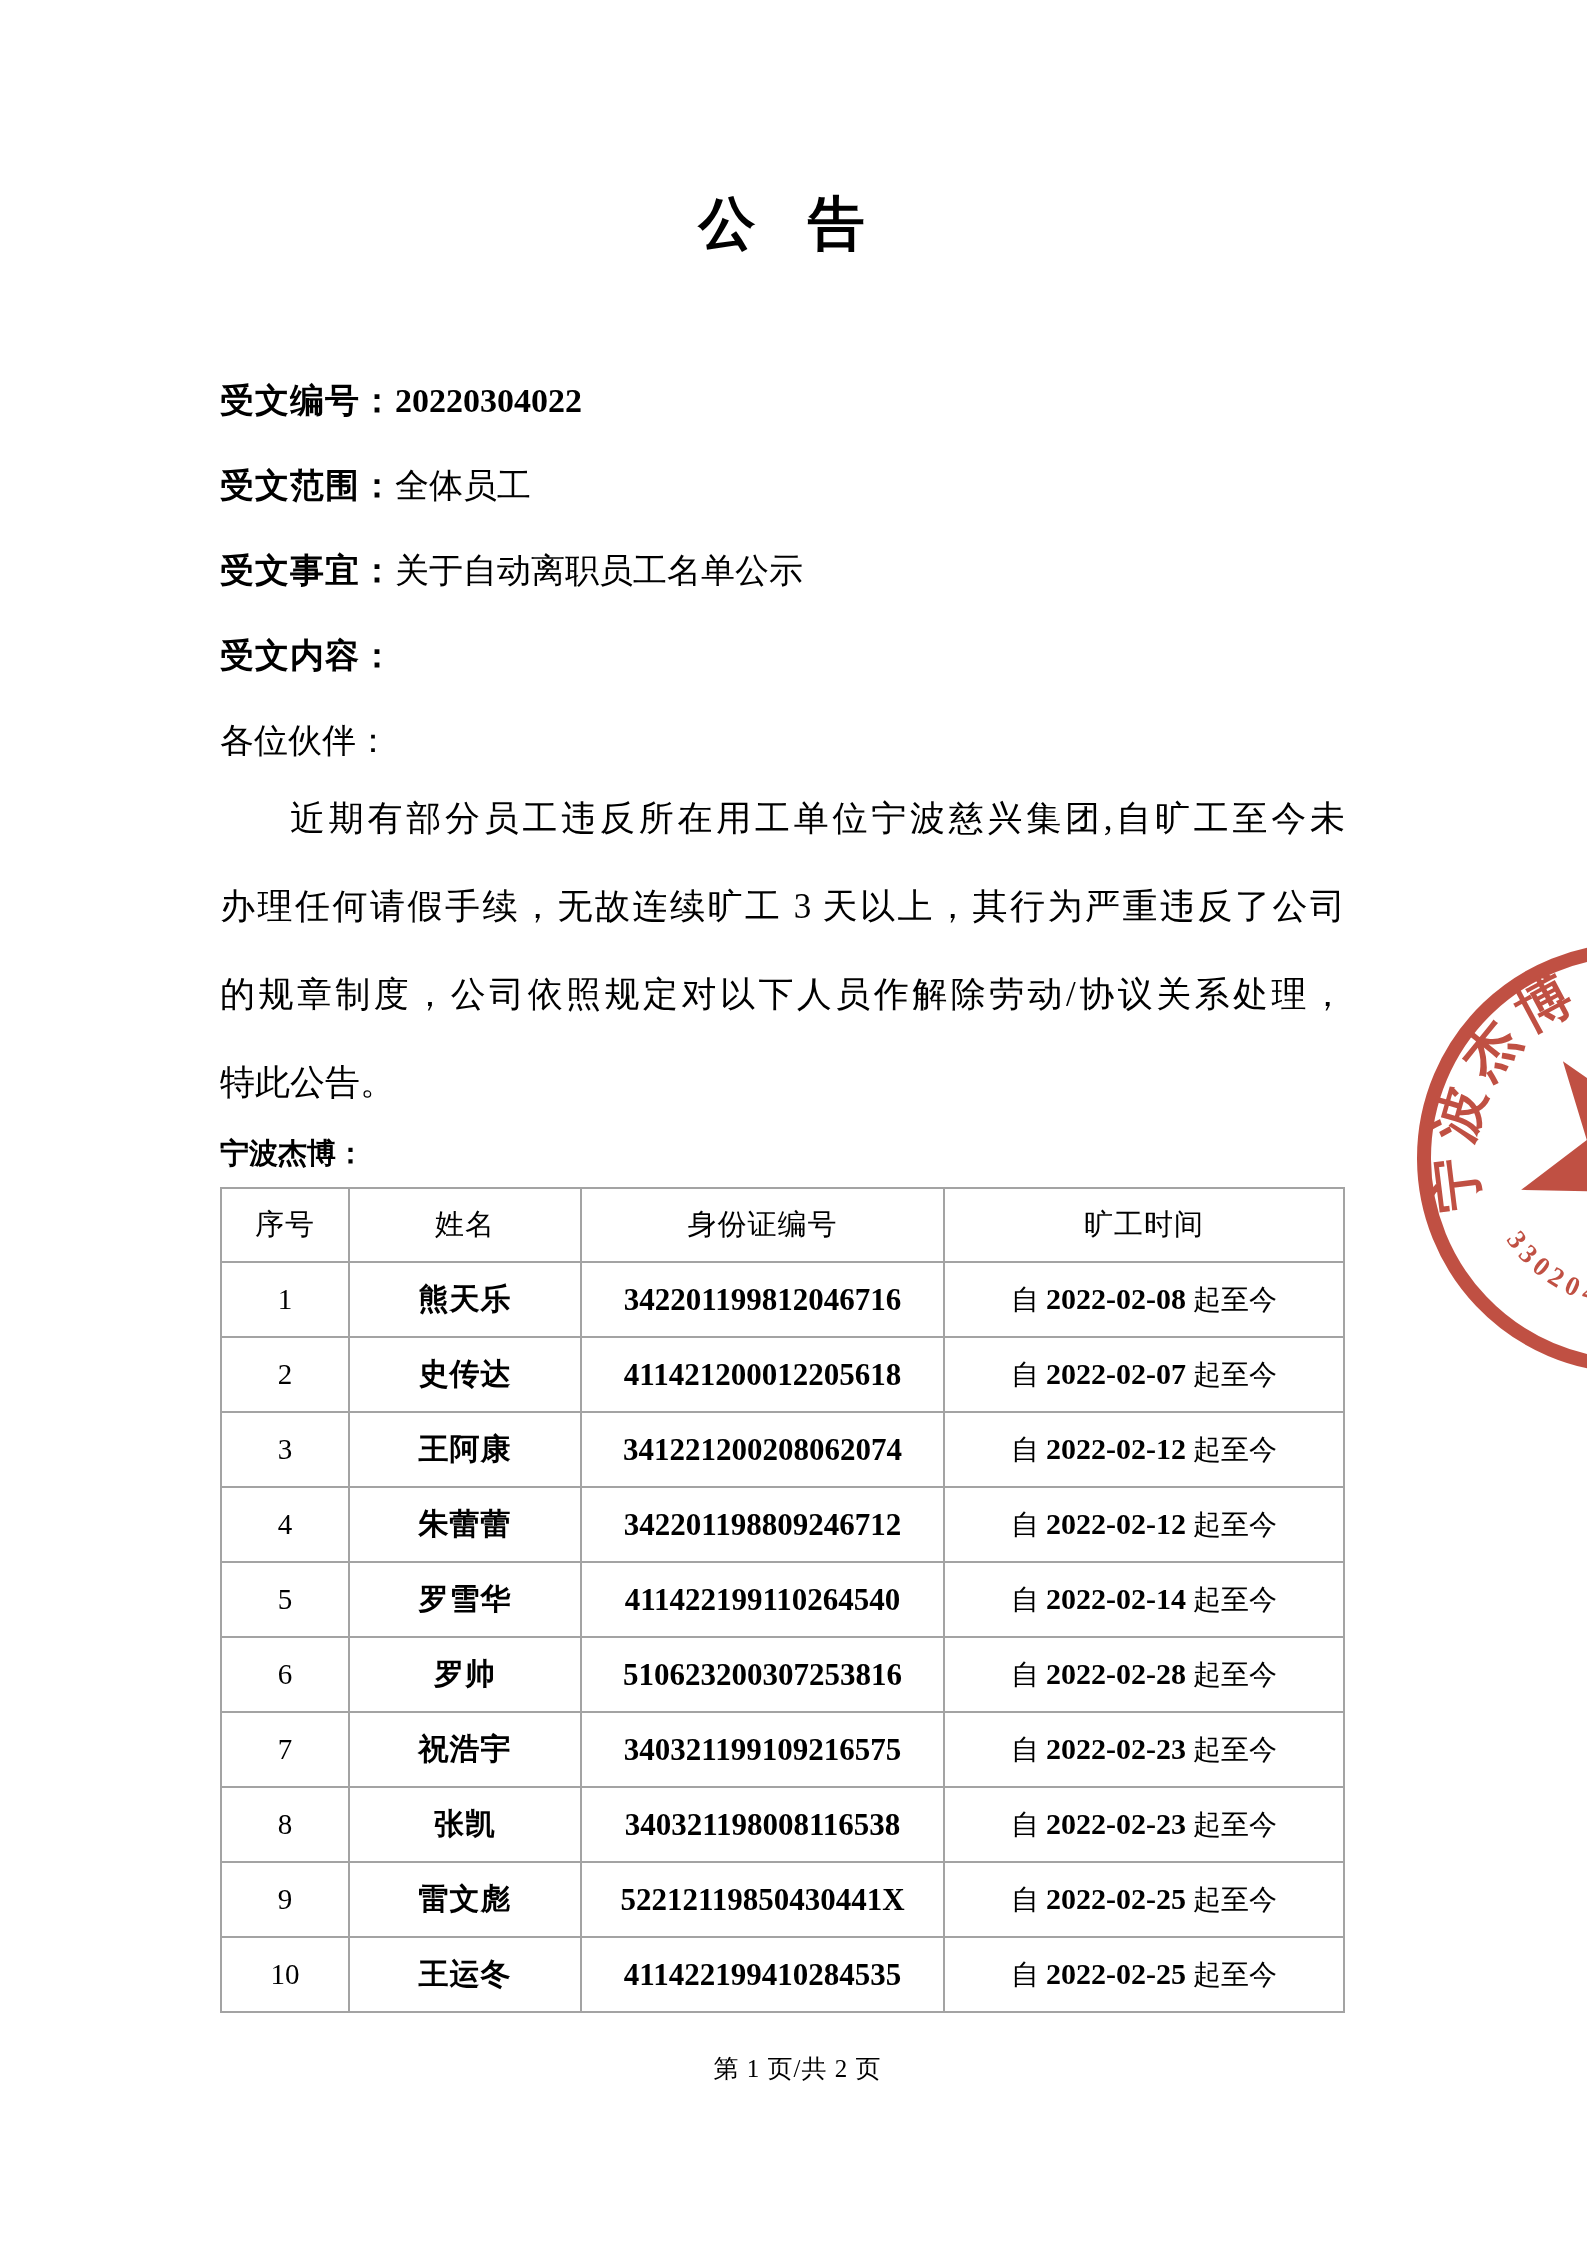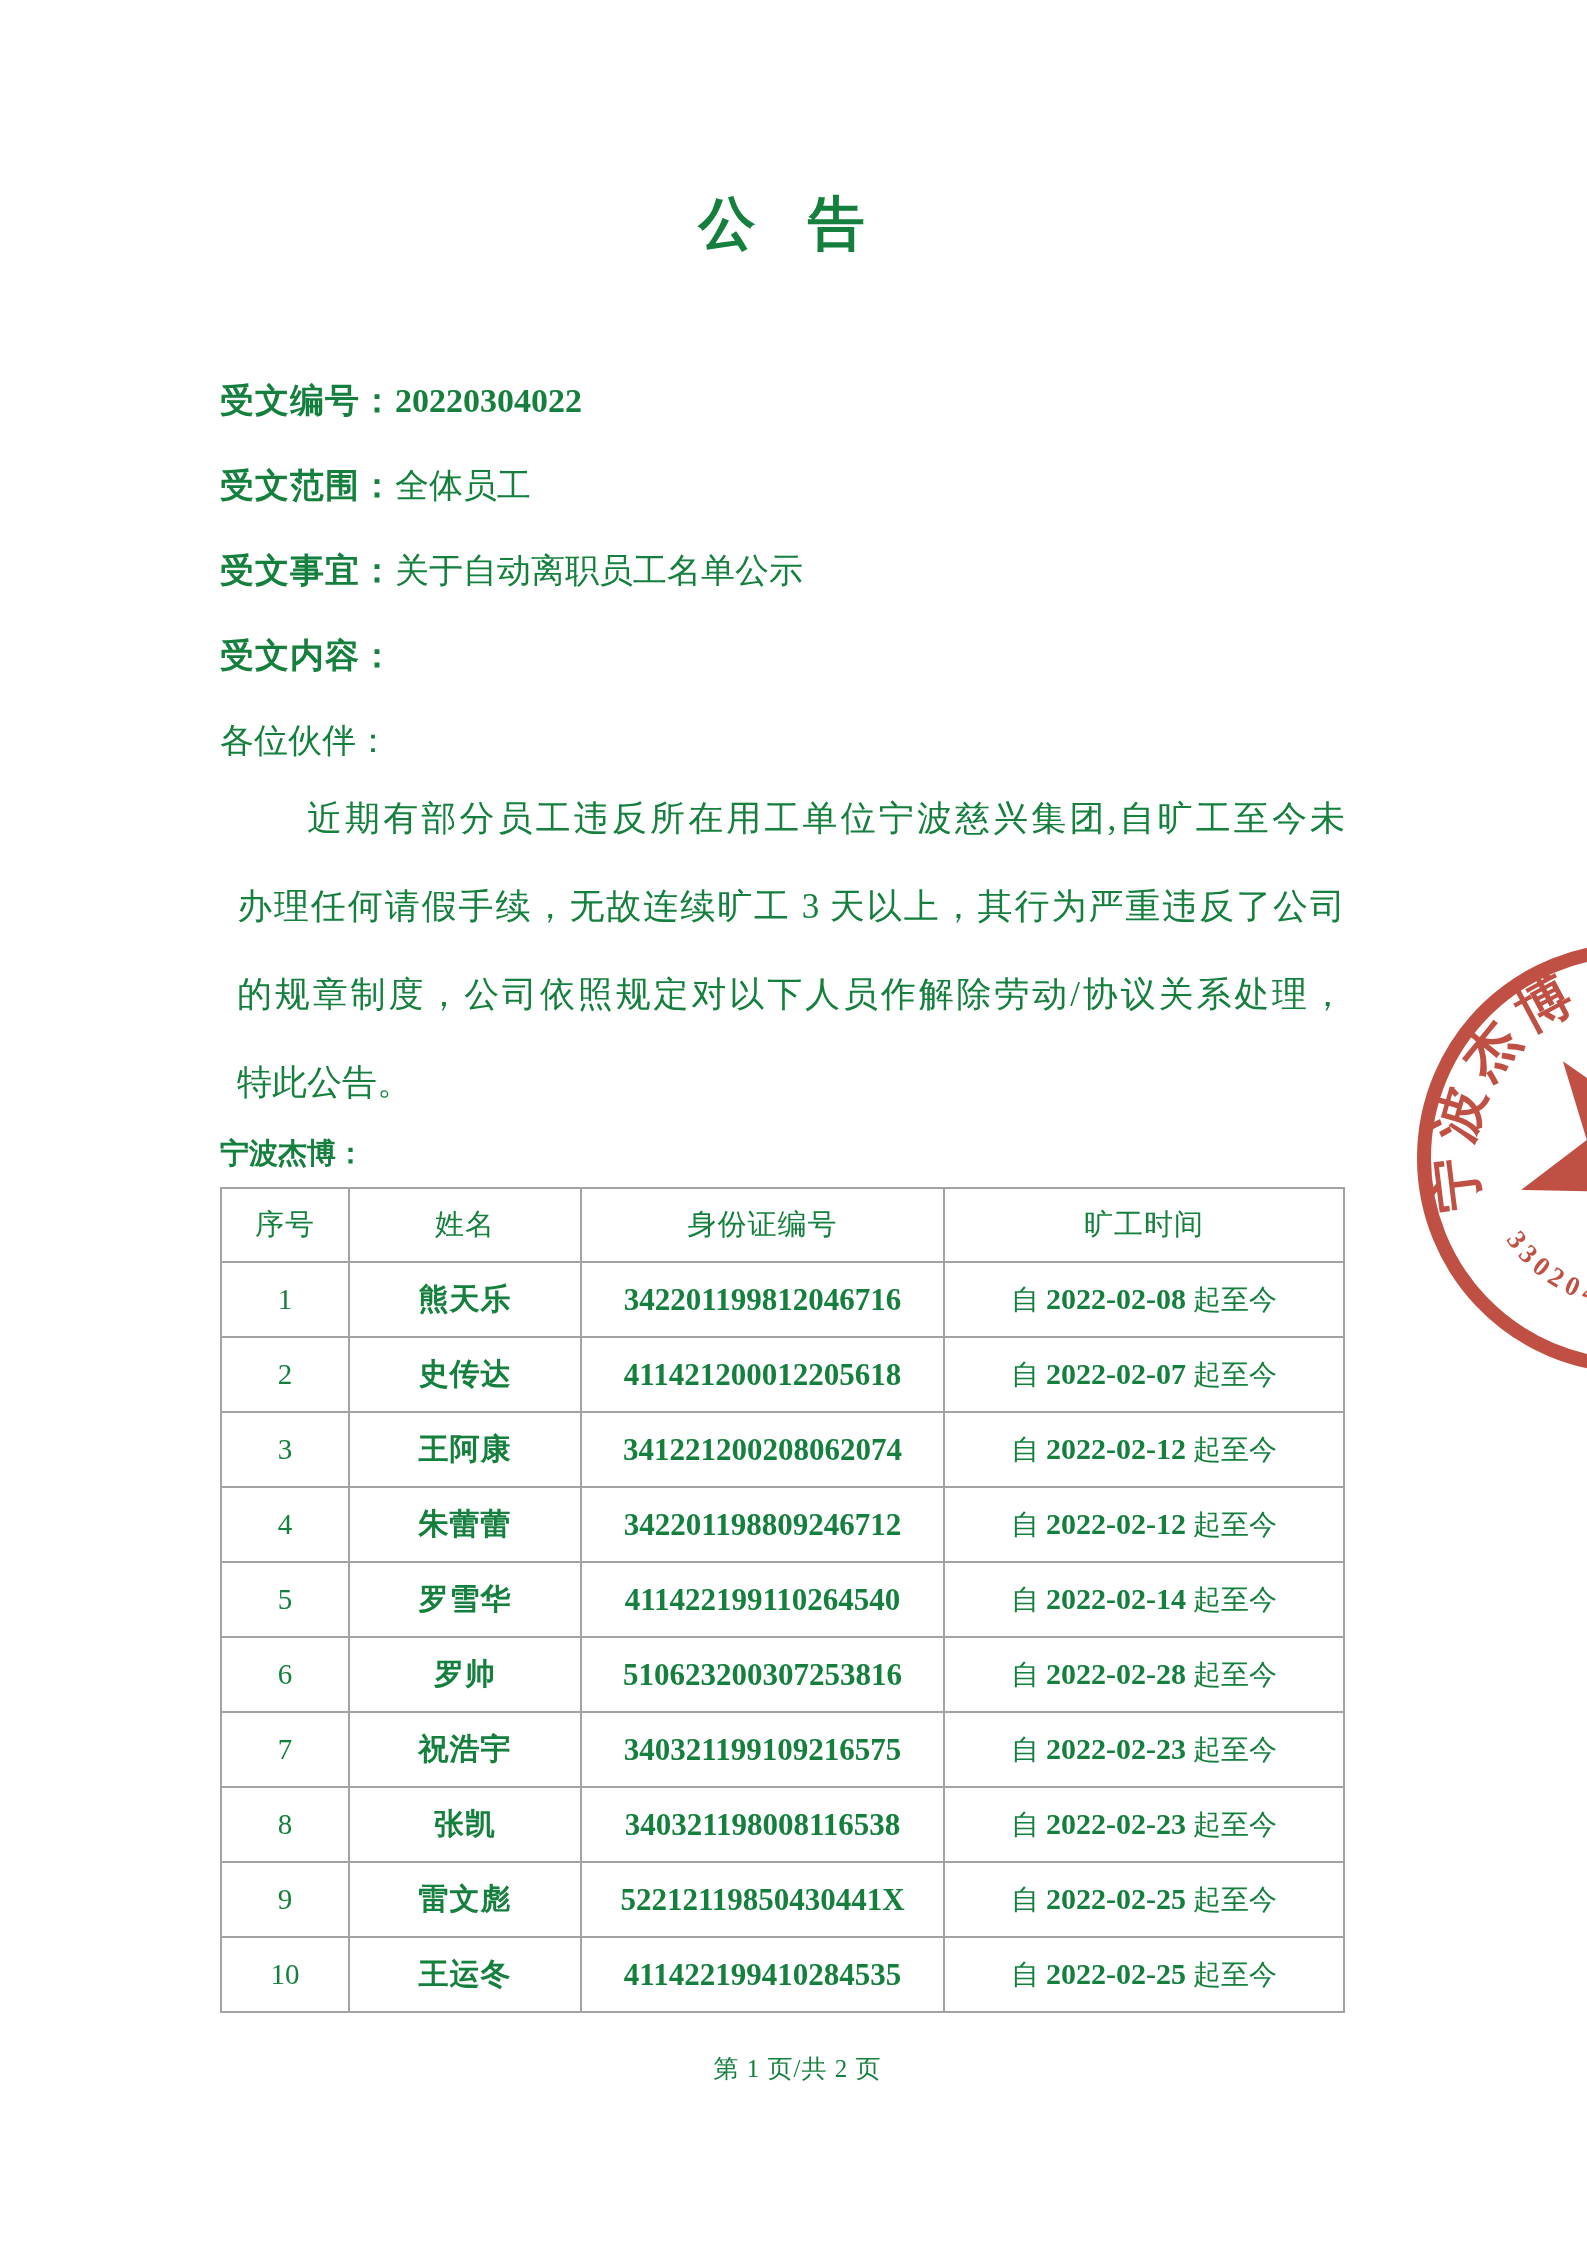--- a/index.html
+++ b/index.html
@@ -3,42 +3,41 @@
 <meta charset="utf-8">
 <style>
   html,body{margin:0;padding:0;background:#888;}
   .page{
     position:relative;
     width:1587px;height:2245px;
     margin:0 auto;
     background:#ffffff;
     overflow:hidden;
     font-family:"Liberation Serif","DejaVu Serif",serif;
-    color:#15803d;
+    color:#000000;
   }
   .content{padding:0 242px 0 220px;}
   h1.title{
     margin:0;padding-top:186px;
     text-align:center;
     font-size:57px;font-weight:bold;
     word-spacing:34px;
     letter-spacing:2px;
   }
   .fields{margin-top:118px;}
   .field{height:40px;line-height:40px;margin-bottom:45px;font-size:34px;}
   .field .lbl{font-weight:bold;letter-spacing:1px;}
   .field .val{font-weight:normal;}
   .field .val.bold{font-weight:bold;}
   .salutation{height:40px;line-height:40px;font-size:34px;}
   .paragraph{margin-top:14px;}
   .para-line{
     height:88px;line-height:88px;
     font-size:35px;
     white-space:nowrap;
-    margin-left:17px;
   }
   .para-line.jl{text-align:justify;text-align-last:justify;white-space:normal;height:88px;overflow:hidden;}
   .para-line.indent{text-indent:70px;}
   .list-intro{margin-top:6px;height:40px;line-height:40px;font-size:29px;font-weight:bold;}
   table.roster{
     margin-top:14px;
     border-collapse:collapse;
     table-layout:fixed;
     width:1125px;
   }

